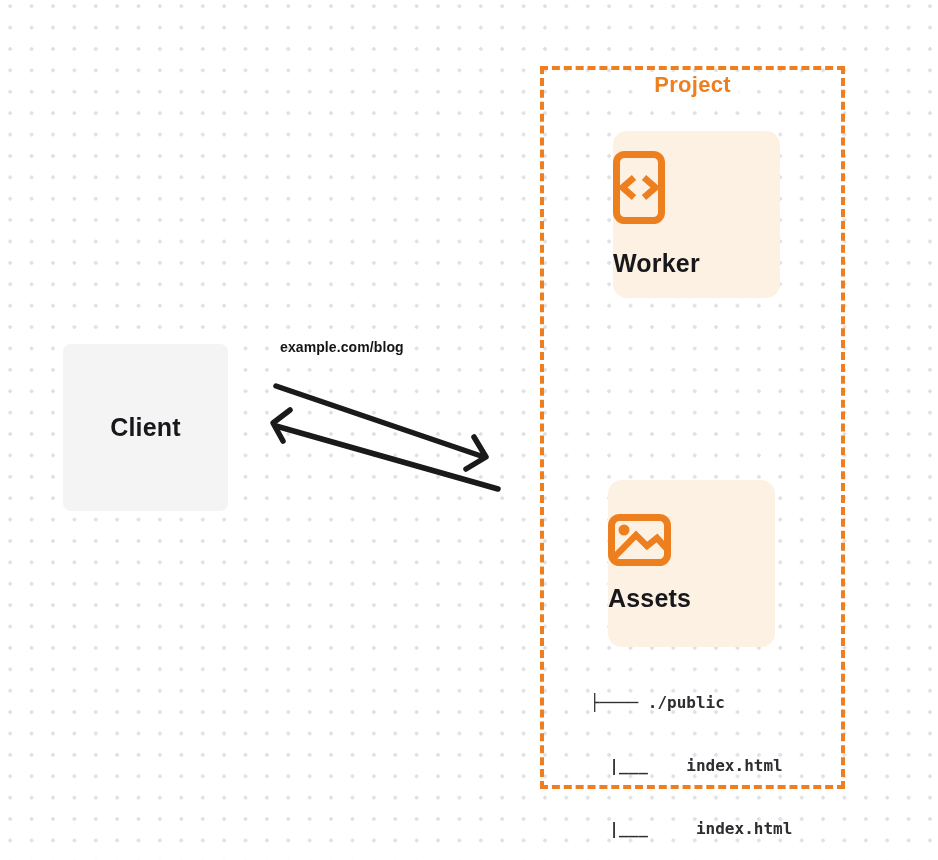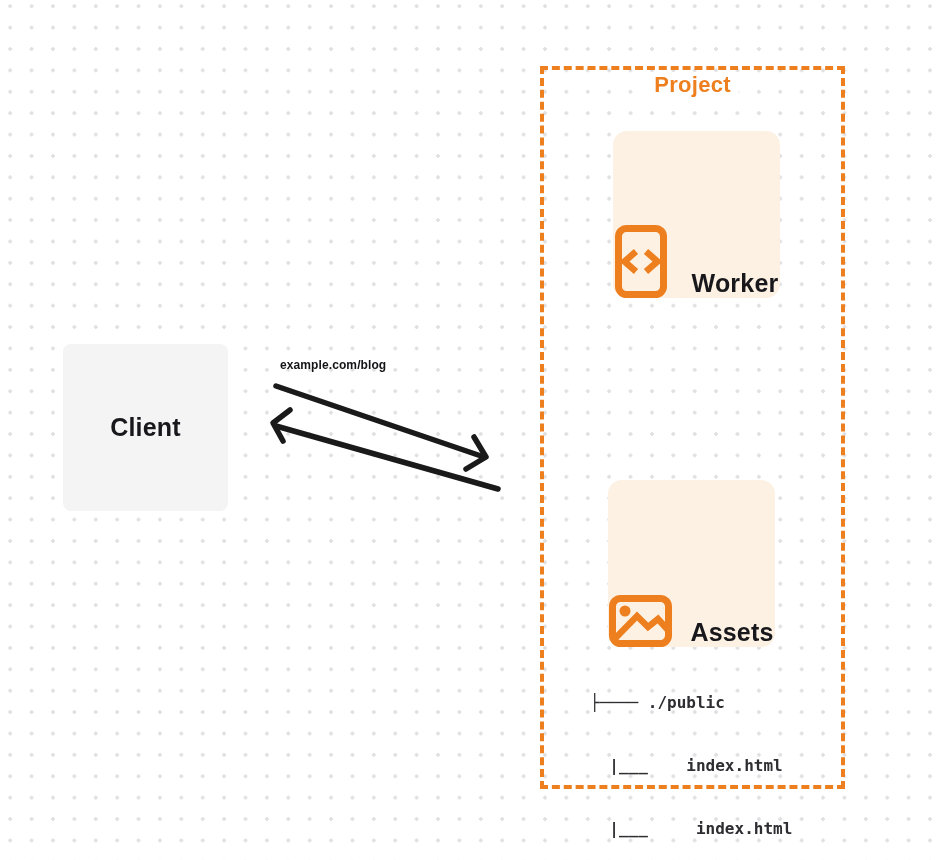--- a/index.html
+++ b/index.html
@@ -28,22 +28,22 @@
     display: flex; align-items: center; justify-content: center;
   }
   .client-box .box-label {
     font-size: 25px; font-weight: 700; color: #18181c;
     letter-spacing: 0.2px;
   }
 
   
   .request-label {
     position: absolute;
-    left: 280px; top: 358px;
-    font-size: 12px; font-weight: 700; color: #141417;
+    left: 280px; top: 339px;
+    font-size: 14px; font-weight: 700; color: #141417;
     letter-spacing: 0.1px;
     white-space: nowrap;
   }
 
   
   .arrows {
     position: absolute; left: 0; top: 0;
     width: 938px; height: 860px;
     pointer-events: none;
   }
@@ -67,22 +67,22 @@
     white-space: nowrap;
     margin-top: 20px;
   }
 
   
   .card {
     position: absolute;
     width: 167px; height: 167px;
     background: #fcf1e2;
     border-radius: 14px;
-    display: flex; flex-direction: row;
-    align-items: flex-end; justify-content: center;
+    display: flex; flex-direction: column;
+    align-items: flex-start; justify-content: center;
   }
   .worker-card { left: 69px; top: 61px; gap: 25px; }
   .assets-card { left: 64px; top: 410px; gap: 18px; }
   .card-label {
     font-size: 25px; font-weight: 700; color: #18181c;
     letter-spacing: 0.2px;
   }
   .card .icon-wrap { display: block; line-height: 0; }
 
   

